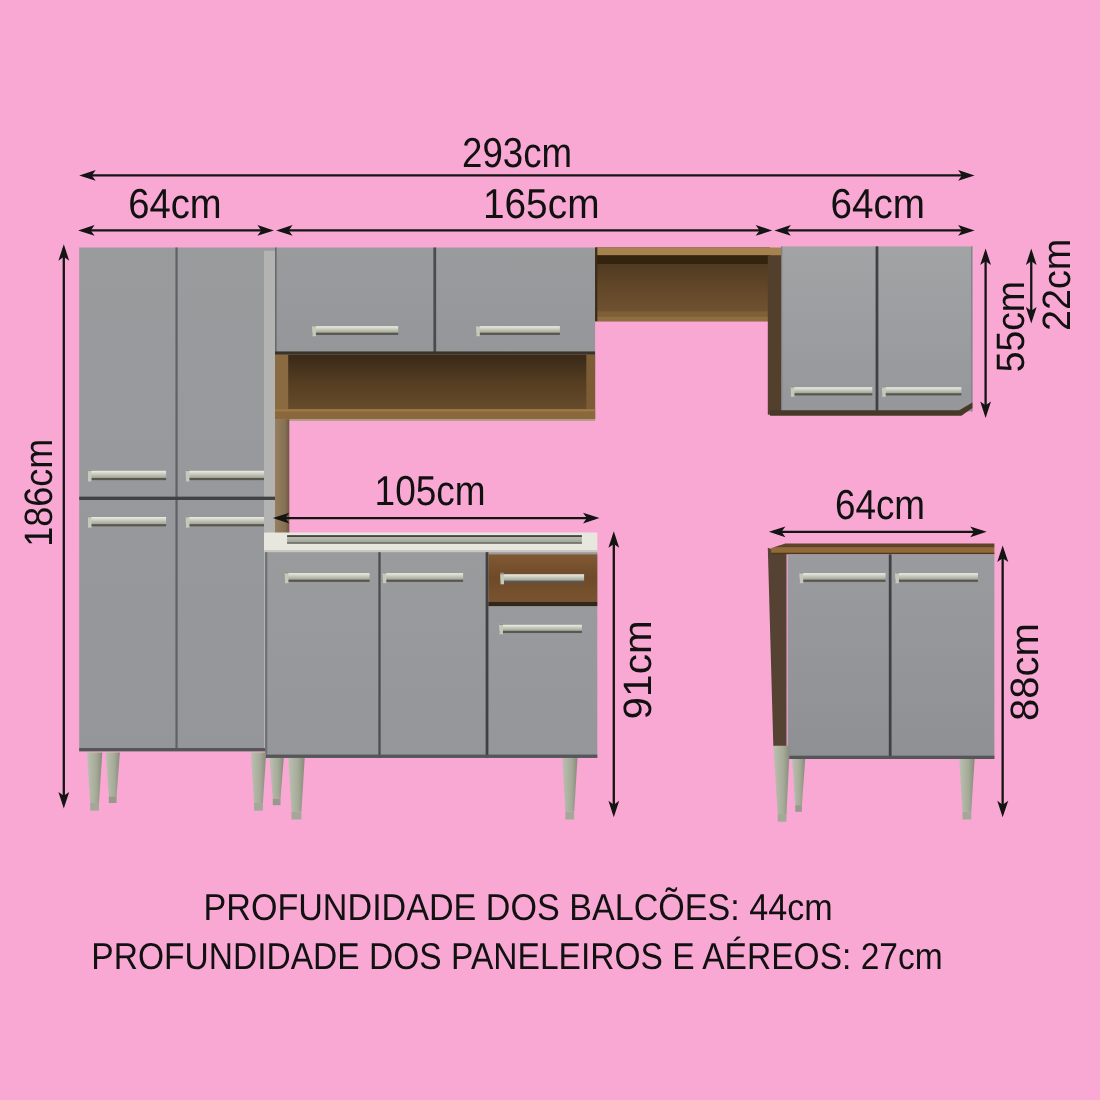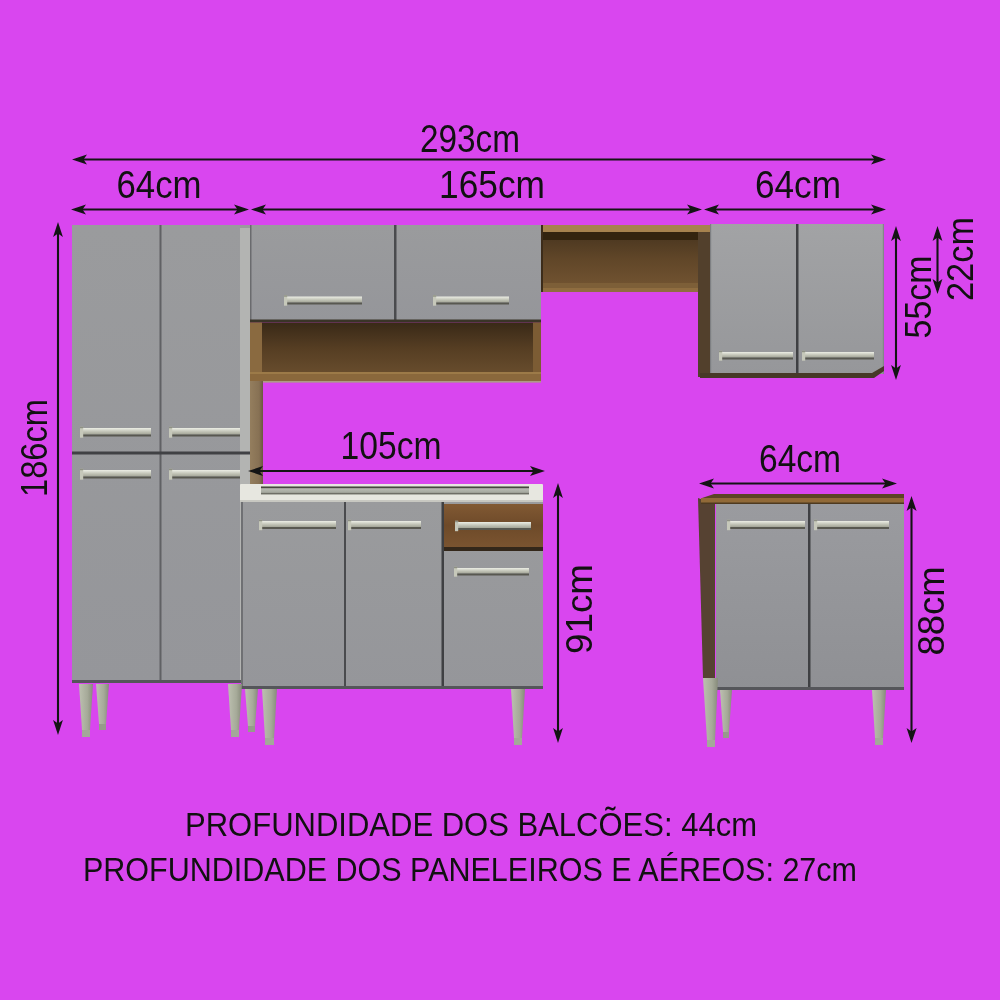--- a/index.html
+++ b/index.html
@@ -1,16 +1,16 @@
 <!DOCTYPE html>
 <html><head>
 <meta charset="utf-8">
 <style>
 html,body{margin:0;padding:0;background:#fff;}
-#page{position:relative;width:1000px;height:1000px;background:#d946ef;overflow:hidden;}
+#page{position:relative;width:1000px;height:1000px;background:#f9a8d4;overflow:hidden;}
 svg{position:absolute;top:0;left:0;}
 text{font-family:"Liberation Sans",sans-serif;fill:#111;}
 </style>
 </head>
 <body>
 <div id="page">
 <svg width="1000" height="1000" viewBox="0 0 1000 1000">
 <defs>
   <linearGradient id="doorg" x1="0" y1="0" x2="0" y2="1">
     <stop offset="0" stop-color="#9a9b9d"></stop>

